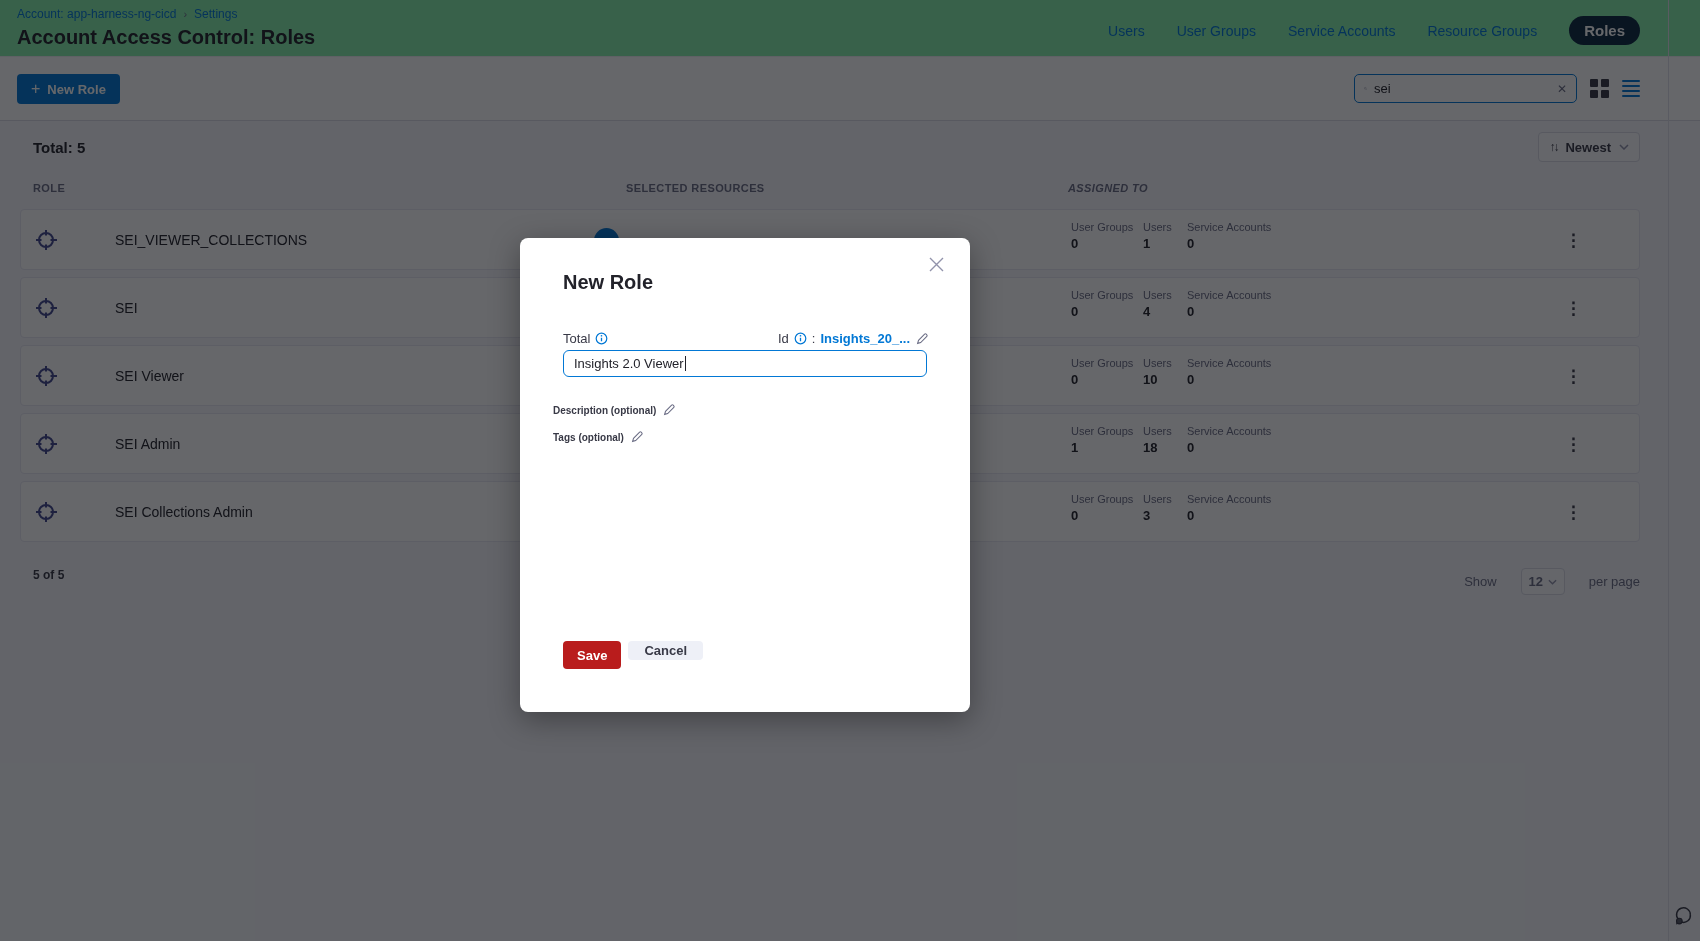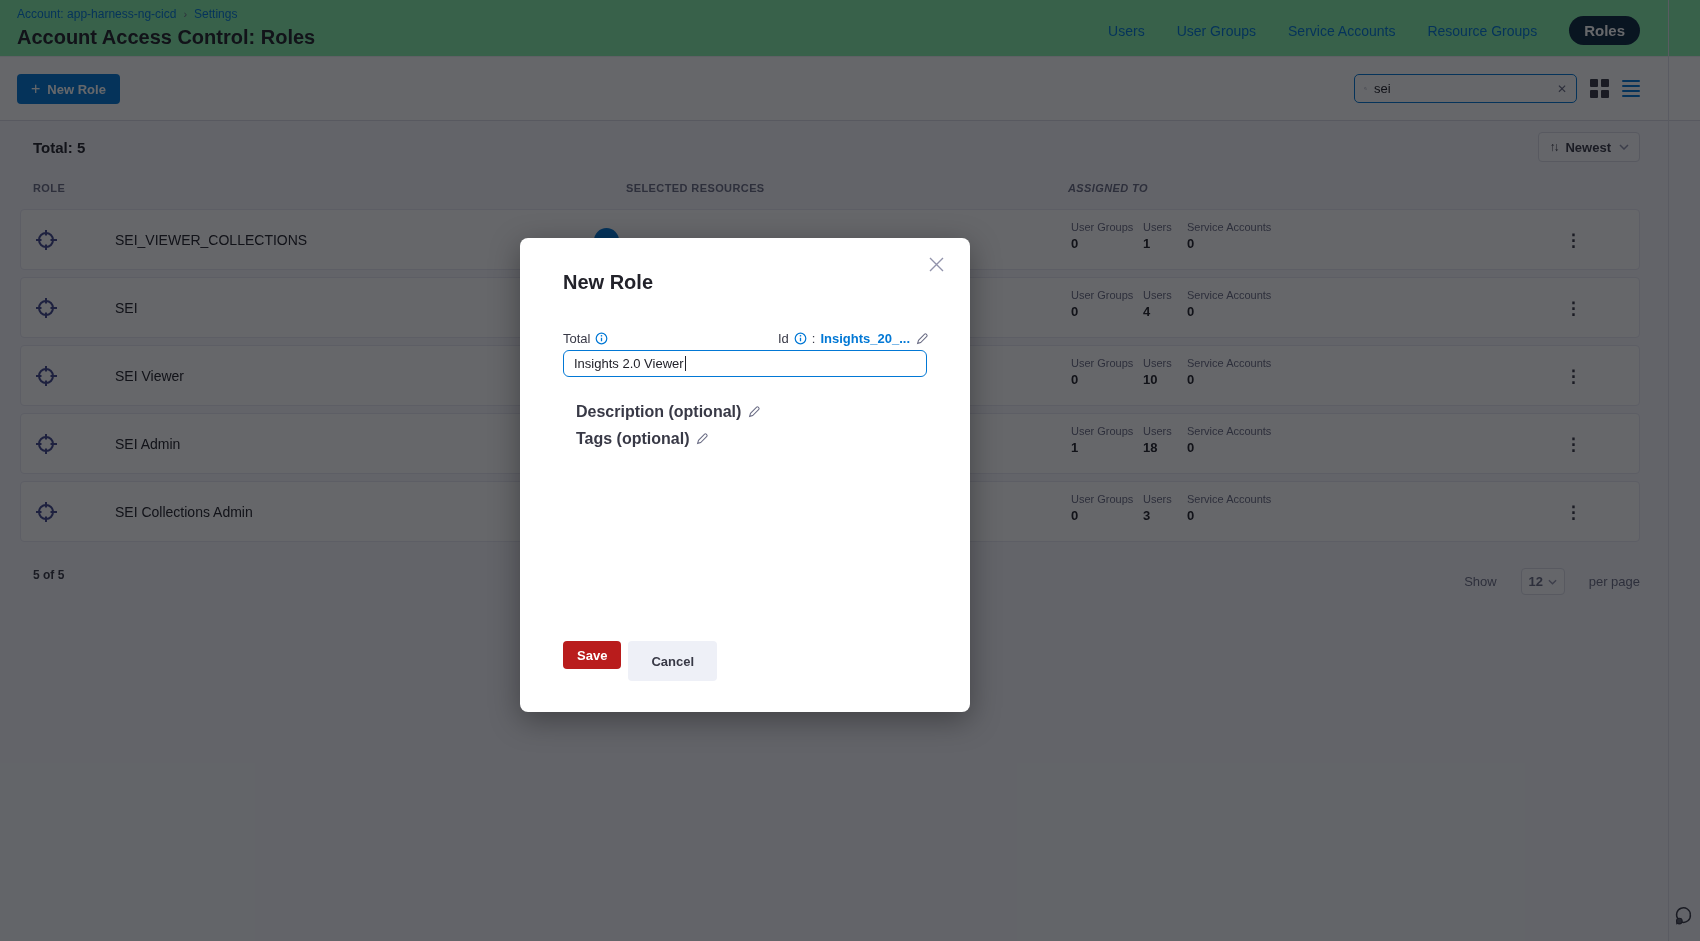--- a/index.html
+++ b/index.html
@@ -88,28 +88,28 @@
                justify-content:space-between; align-items:center; font-size:13px; }
   .m-label { color:#383946; font-weight:500; display:flex; align-items:center; gap:5px; }
   .m-idgrp { display:flex; align-items:center; gap:5px; }
   .m-id { color:#383946; }
   .m-colon { color:#383946; }
   .m-idlink { color:#0278d5; font-weight:600; cursor:pointer; }
   .m-input { position:absolute; top:112px; left:43px; width:364px; height:27px;
              border:1.6px solid #0278d5; border-radius:6px; display:flex; align-items:center;
              padding:0 10px; font-size:13px; color:#22222a; background:#fff; }
   .caret { display:inline-block; width:1.3px; height:15px; background:#22222a; margin-left:1px; }
-  .m-opt { position:absolute; left:56px; font-size:16px; font-weight:600; color:#383946;
+  .m-opt { position:absolute; left:33px; font-size:10px; font-weight:600; color:#383946;
            display:flex; align-items:center; gap:6px; }
   .m-desc { top:165px; } .m-tags { top:192px; }
   .m-btns { position:absolute; top:403px; left:43px; display:flex; gap:7px; }
   .btn-save { height:28px; padding:0 14px; background:#b91c1c; color:#fff; border:none;
               border-radius:4px; font-size:13px; font-weight:700; cursor:pointer;
               font-family:"Liberation Sans", sans-serif; }
-  .btn-cancel { height:40px; padding:0 23px; background:#eef0f7; color:#383946; border:none;
+  .btn-cancel { height:19px; padding:0 16px; background:#eef0f7; color:#383946; border:none;
                 border-radius:4px; font-size:13px; font-weight:600; cursor:pointer;
                 font-family:"Liberation Sans", sans-serif; }
   svg { display:block; }
 </style>
 </head>
 <body>
 
 <div class="app">
 
   <div class="hdr">

